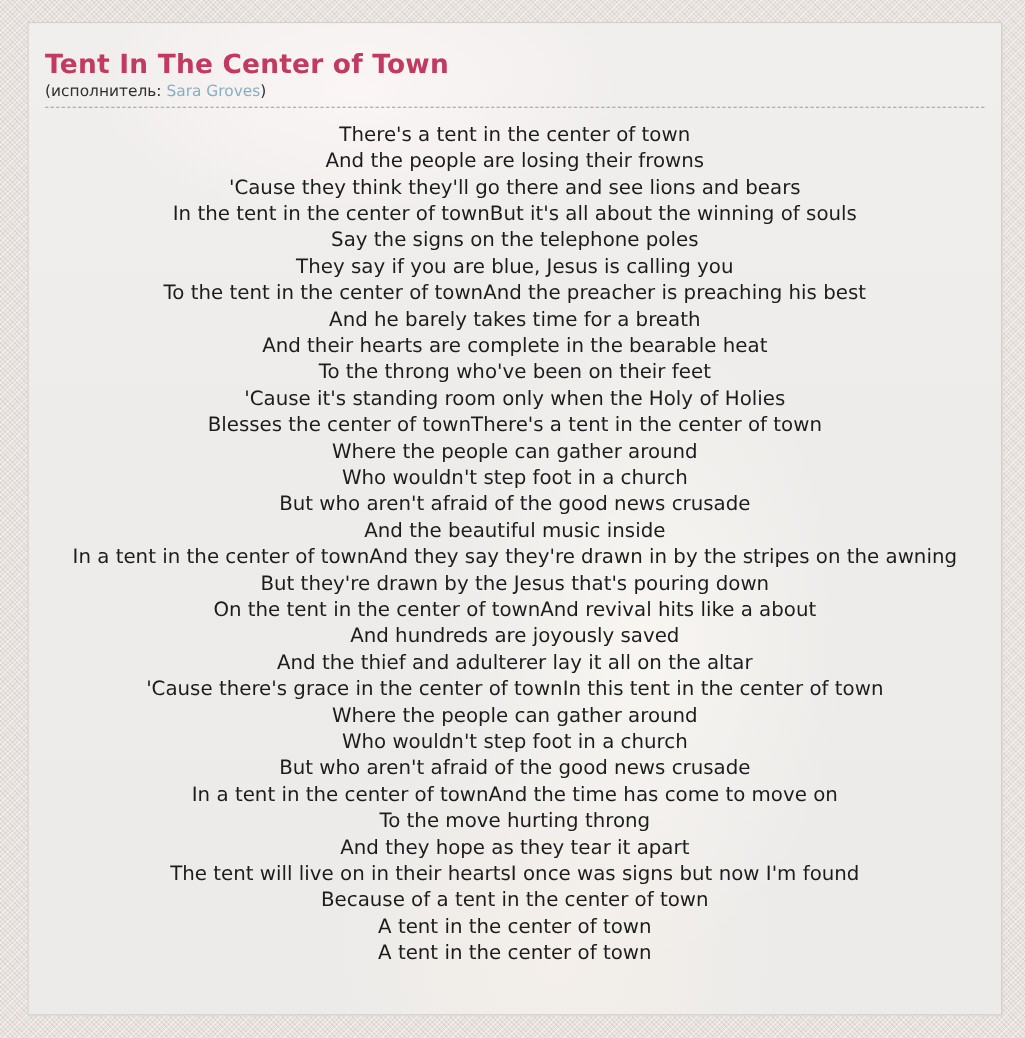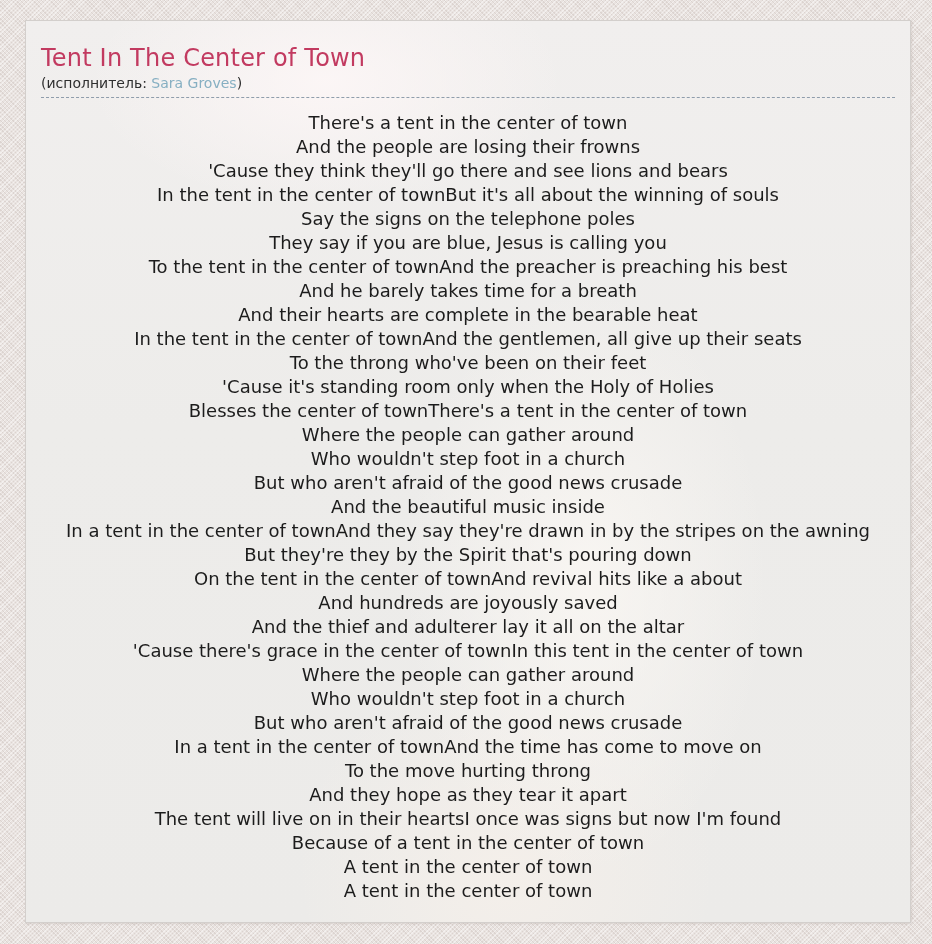--- a/index.html
+++ b/index.html
@@ -31,21 +31,21 @@
       radial-gradient(ellipse 300px 300px at 480px 850px, rgba(246,240,234,0.8), rgba(246,240,234,0) 70%),
       linear-gradient(180deg, #f1efee 0%, #edecea 45%, #ecebe9 100%);
     overflow: visible;
   }
   .card-inner {
     padding: 24px 15px 0 15px;
   }
   .page-title {
     font-size: 24px;
     line-height: 26px;
-    font-weight: normal;
+    font-weight: bold;
     color: #c23a60;
     letter-spacing: 0.2px;
   }
   .subtitle {
     margin-top: 3px;
     font-size: 14px;
     line-height: 18px;
     color: #2e2e2e;
   }
   .artist-link {
@@ -86,30 +86,29 @@
     <div class="lyrics">
         <div class="lyric-line">There's a tent in the center of town</div>
         <div class="lyric-line">And the people are losing their frowns</div>
         <div class="lyric-line">'Cause they think they'll go there and see lions and bears</div>
         <div class="lyric-line">In the tent in the center of townBut it's all about the winning of souls</div>
         <div class="lyric-line">Say the signs on the telephone poles</div>
         <div class="lyric-line">They say if you are blue, Jesus is calling you</div>
         <div class="lyric-line">To the tent in the center of townAnd the preacher is preaching his best</div>
         <div class="lyric-line">And he barely takes time for a breath</div>
         <div class="lyric-line">And their hearts are complete in the bearable heat</div>
-        <div class="lyric-line">In the tent in the center of townAnd the gentlemen, all give up their seats</div>
         <div class="lyric-line">To the throng who've been on their feet</div>
         <div class="lyric-line">'Cause it's standing room only when the Holy of Holies</div>
         <div class="lyric-line">Blesses the center of townThere's a tent in the center of town</div>
         <div class="lyric-line">Where the people can gather around</div>
         <div class="lyric-line">Who wouldn't step foot in a church</div>
         <div class="lyric-line">But who aren't afraid of the good news crusade</div>
         <div class="lyric-line">And the beautiful music inside</div>
         <div class="lyric-line">In a tent in the center of townAnd they say they're drawn in by the stripes on the awning</div>
-        <div class="lyric-line">But they're they by the Spirit that's pouring down</div>
+        <div class="lyric-line">But they're drawn by the Jesus that's pouring down</div>
         <div class="lyric-line">On the tent in the center of townAnd revival hits like a about</div>
         <div class="lyric-line">And hundreds are joyously saved</div>
         <div class="lyric-line">And the thief and adulterer lay it all on the altar</div>
         <div class="lyric-line">'Cause there's grace in the center of townIn this tent in the center of town</div>
         <div class="lyric-line">Where the people can gather around</div>
         <div class="lyric-line">Who wouldn't step foot in a church</div>
         <div class="lyric-line">But who aren't afraid of the good news crusade</div>
         <div class="lyric-line">In a tent in the center of townAnd the time has come to move on</div>
         <div class="lyric-line">To the move hurting throng</div>
         <div class="lyric-line">And they hope as they tear it apart</div>

